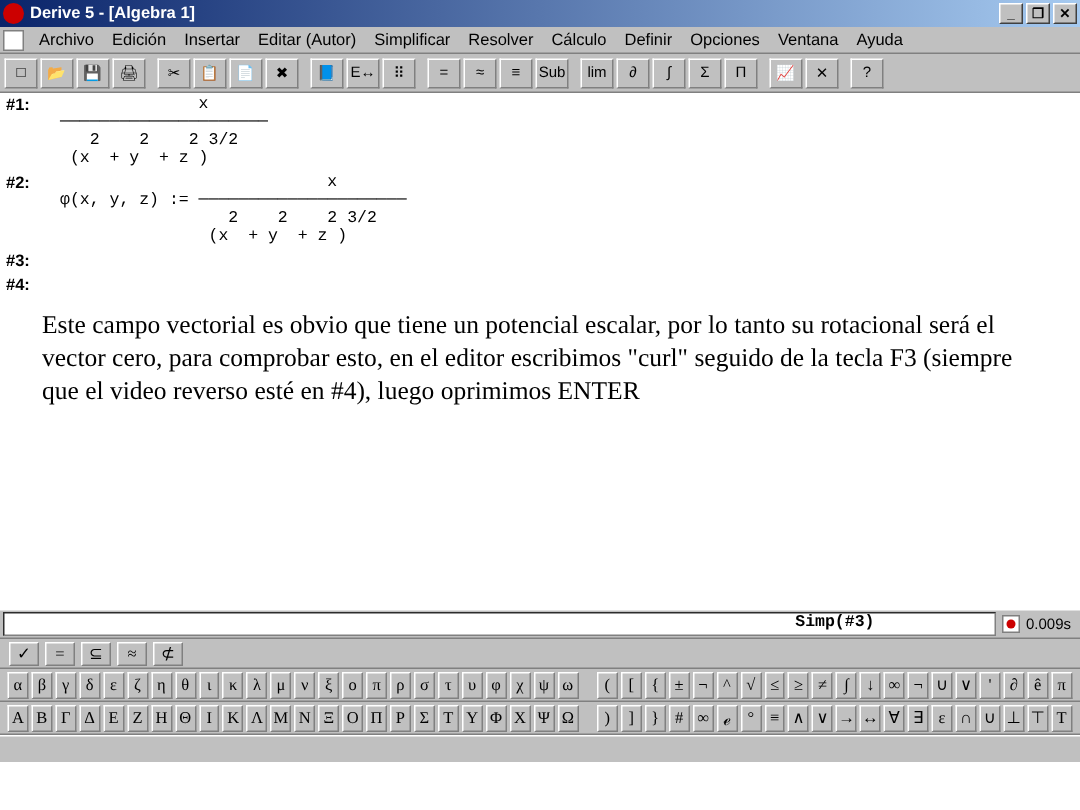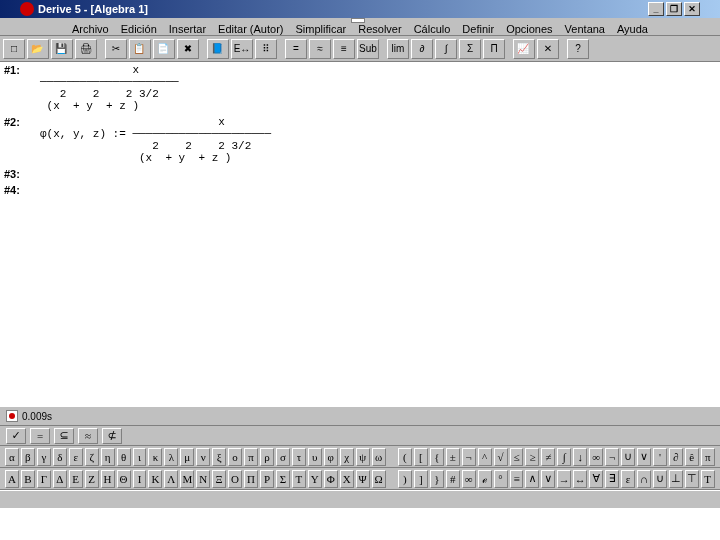--- a/index.html
+++ b/index.html
@@ -1,21 +1,21 @@
 <!DOCTYPE html>
 <html><head>
 <meta charset="utf-8">
 <style>
 * { box-sizing: border-box; margin: 0; padding: 0; }
 body { font-family: "MS Sans Serif", Arial, sans-serif; font-size: 11px; background: #fff; width: 720px; height: 540px; overflow: hidden; }
-.titlebar { background: linear-gradient(to right, #0a246a, #a6caf0); color: #fff; height: 18px; display: flex; align-items: center; padding: 0 20px; font-weight: bold; font-size: 11px; }
+.titlebar { background: linear-gradient(to right, #0a246a, #a6caf0); color: #fff; height: 18px; display: flex; align-items: center; padding: 0 2px; font-weight: bold; font-size: 11px; }
 .titlebar .icon { width: 14px; height: 14px; background: #c00; border-radius: 50%; margin-right: 4px; display: inline-block; }
 .titlebar .spacer { flex: 1; }
 .winbtn { width: 16px; height: 14px; background: #c0c0c0; border: 1px solid #fff; border-right-color: #404040; border-bottom-color: #404040; margin-left: 2px; display: flex; align-items: center; justify-content: center; font-size: 9px; font-family: Arial; color: #000; }
-.menubar { background: #c0c0c0; height: 18px; display: flex; align-items: center; padding: 0 2px; font-size: 11px; border-bottom: 1px solid #808080; flex-direction: column; }
+.menubar { background: #c0c0c0; height: 18px; display: flex; align-items: center; padding: 0 2px; font-size: 11px; border-bottom: 1px solid #808080; }
 .menubar .mdicon { width: 14px; height: 14px; background: #fff; border: 1px solid #808080; margin-right: 4px; }
 .menubar .mitem { padding: 1px 6px; color: #000; cursor: default; }
 .toolbar { background: #c0c0c0; height: 26px; display: flex; align-items: center; padding: 2px; border-bottom: 1px solid #808080; }
 .tbtn { width: 22px; height: 20px; background: #c0c0c0; border: 1px solid #fff; border-right-color: #808080; border-bottom-color: #808080; margin: 0 1px; display: flex; align-items: center; justify-content: center; font-size: 10px; cursor: pointer; }
 .tsep { width: 6px; height: 20px; }
 .workspace { background: #fff; height: 320px; overflow: hidden; position: relative; font-family: "Courier New", monospace; font-size: 11px; }
 .exprline { display: flex; padding: 2px 4px; }
 .exprlabel { width: 36px; font-weight: bold; font-family: Arial; }
 .exprbody { flex: 1; white-space: pre; line-height: 12px; }
 .selected { background: #000080; color: #fff; padding: 4px 6px; margin: 2px 8px 2px 44px; white-space: pre; font-family: "Courier New", monospace; font-size: 10px; line-height: 11px; }
@@ -94,23 +94,25 @@
 φ(x, y, z) := ─────────────────────
                  2    2    2 3/2
                (x  + y  + z )</div>
   </div>
   <div class="exprline">
     <div class="exprlabel">#3:</div>
   </div>
   <div class="exprline">
     <div class="exprlabel" style="align-self:center">#4:</div>
   </div>
+  <div class="explain">Este campo vectorial es obvio que tiene un potencial escalar, por lo tanto su rotacional será el vector cero, para comprobar esto, en el editor escribimos "curl" seguido de la tecla F3 (siempre que el video reverso esté en #4), luego oprimimos ENTER</div>
 </div>
 
 <div class="entrybar">
+  <div class="entrybox">Simp(#3)</div>
   <span class="lamp"></span>
   <span style="font-size:10px;padding-right:4px">0.009s</span>
 </div>
 
 <div class="opsbar" id="opsbar">
     <div class="opsbtn">✓</div>
     <div class="opsbtn">=</div>
     <div class="opsbtn">⊆</div>
     <div class="opsbtn">≈</div>
     <div class="opsbtn">⊄</div>

